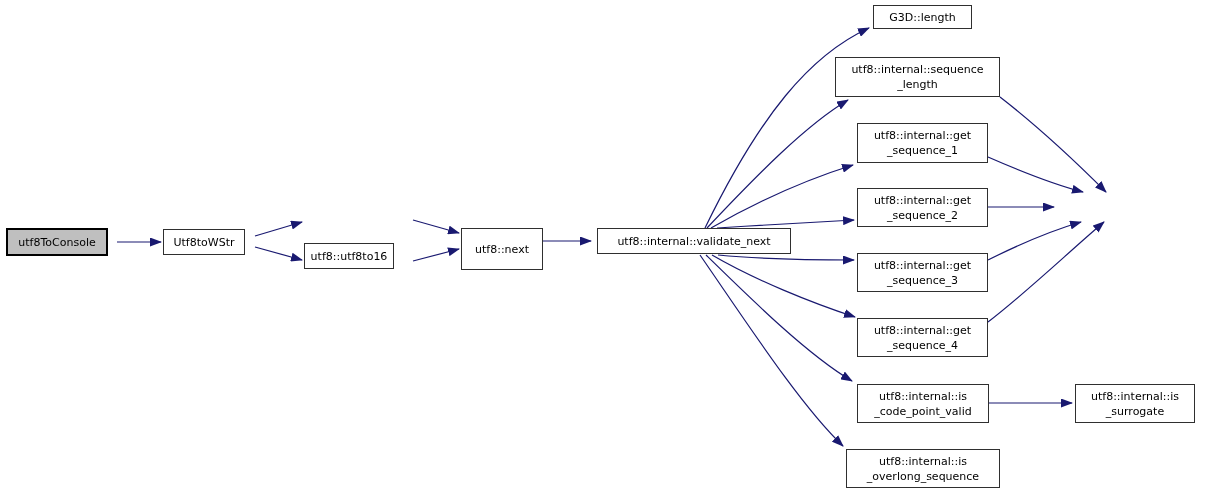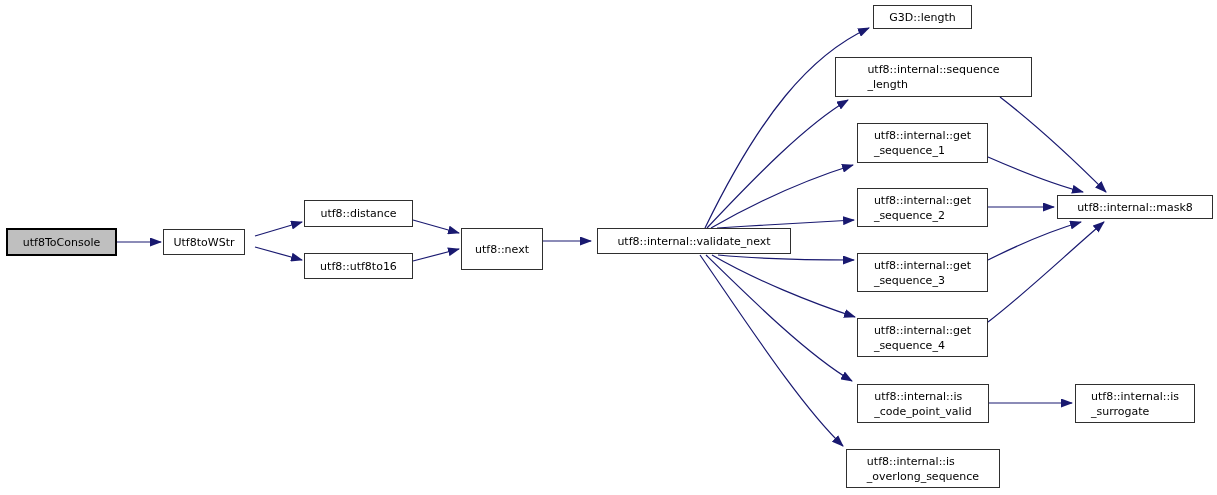--- a/index.html
+++ b/index.html
@@ -9,21 +9,21 @@
     background:var(--background,#ffffff);
   }
   svg.edges{position:absolute;left:0;top:0;pointer-events:none;}
   .edge{stroke:var(--edge-color,#191970);stroke-width:1.2;fill:none;}
   .arrowhead{fill:var(--edge-color,#191970);stroke:none;}
   .node{
     position:absolute;box-sizing:border-box;
     background:var(--node-fill,#ffffff);
     border:1px solid var(--node-border,#2f2f2f);
     display:flex;align-items:center;justify-content:center;
-    font-size:11px;line-height:15px;color:#000000;
+    text-align:center;font-size:11px;line-height:15px;color:#000000;
     white-space:pre-line;cursor:pointer;
   }
   .node.root{
     background:var(--root-fill,#bfbfbf);
     border:2px solid #000000;cursor:default;
   }
 </style>
 </head>
 <body>
 
@@ -50,38 +50,36 @@
     <path class="edge" marker-end="url(#arrow)" d="M706,255 C752,300 808,355 852,381"></path>
     <path class="edge" marker-end="url(#arrow)" d="M700,255 C745,320 800,405 843,446"></path>
     <path class="edge" marker-end="url(#arrow)" d="M1000,97 C1040,128 1078,164 1106,192"></path>
     <path class="edge" marker-end="url(#arrow)" d="M988,157 C1020,171 1052,184 1083,192"></path>
     <path class="edge" marker-end="url(#arrow)" d="M988,207 L1054,207"></path>
     <path class="edge" marker-end="url(#arrow)" d="M988,260 C1018,245 1050,231 1081,222"></path>
     <path class="edge" marker-end="url(#arrow)" d="M988,322 C1026,293 1072,249 1104,222"></path>
     <path class="edge" marker-end="url(#arrow)" d="M989,403 L1072,403"></path>
   </svg>
 
-  <div class="node root" style="left:6px;top:228px;width:111px;height:28px">utf8ToConsole</div>
+  <div class="node root" style="left:6px;top:228px;width:102px;height:28px">utf8ToConsole</div>
   <div class="node" style="left:163px;top:229px;width:82px;height:26px">Utf8toWStr</div>
-  <div class="node" style="left:304px;top:200px;width:109px;height:27px">utf8::distance</div>
-  <div class="node" style="left:304px;top:253px;width:109px;height:26px">utf8::utf8to16</div>
+  <div class="node" style="left:304px;top:243px;width:90px;height:26px">utf8::utf8to16</div>
   <div class="node" style="left:461px;top:228px;width:82px;height:42px">utf8::next</div>
   <div class="node" style="left:597px;top:228px;width:194px;height:26px">utf8::internal::validate_next</div>
   <div class="node" style="left:873px;top:5px;width:99px;height:24px">G3D::length</div>
-  <div class="node" style="left:835px;top:57px;width:197px;height:40px">utf8::internal::sequence
+  <div class="node" style="left:835px;top:57px;width:165px;height:40px">utf8::internal::sequence
 _length</div>
   <div class="node" style="left:857px;top:123px;width:131px;height:40px">utf8::internal::get
 _sequence_1</div>
   <div class="node" style="left:857px;top:188px;width:131px;height:39px">utf8::internal::get
 _sequence_2</div>
   <div class="node" style="left:857px;top:253px;width:131px;height:39px">utf8::internal::get
 _sequence_3</div>
   <div class="node" style="left:857px;top:318px;width:131px;height:39px">utf8::internal::get
 _sequence_4</div>
   <div class="node" style="left:857px;top:384px;width:132px;height:39px">utf8::internal::is
 _code_point_valid</div>
   <div class="node" style="left:846px;top:449px;width:154px;height:39px">utf8::internal::is
 _overlong_sequence</div>
-  <div class="node" style="left:1057px;top:195px;width:156px;height:24px">utf8::internal::mask8</div>
   <div class="node" style="left:1075px;top:384px;width:120px;height:39px">utf8::internal::is
 _surrogate</div>
 
 </div>
 
 </body></html>

